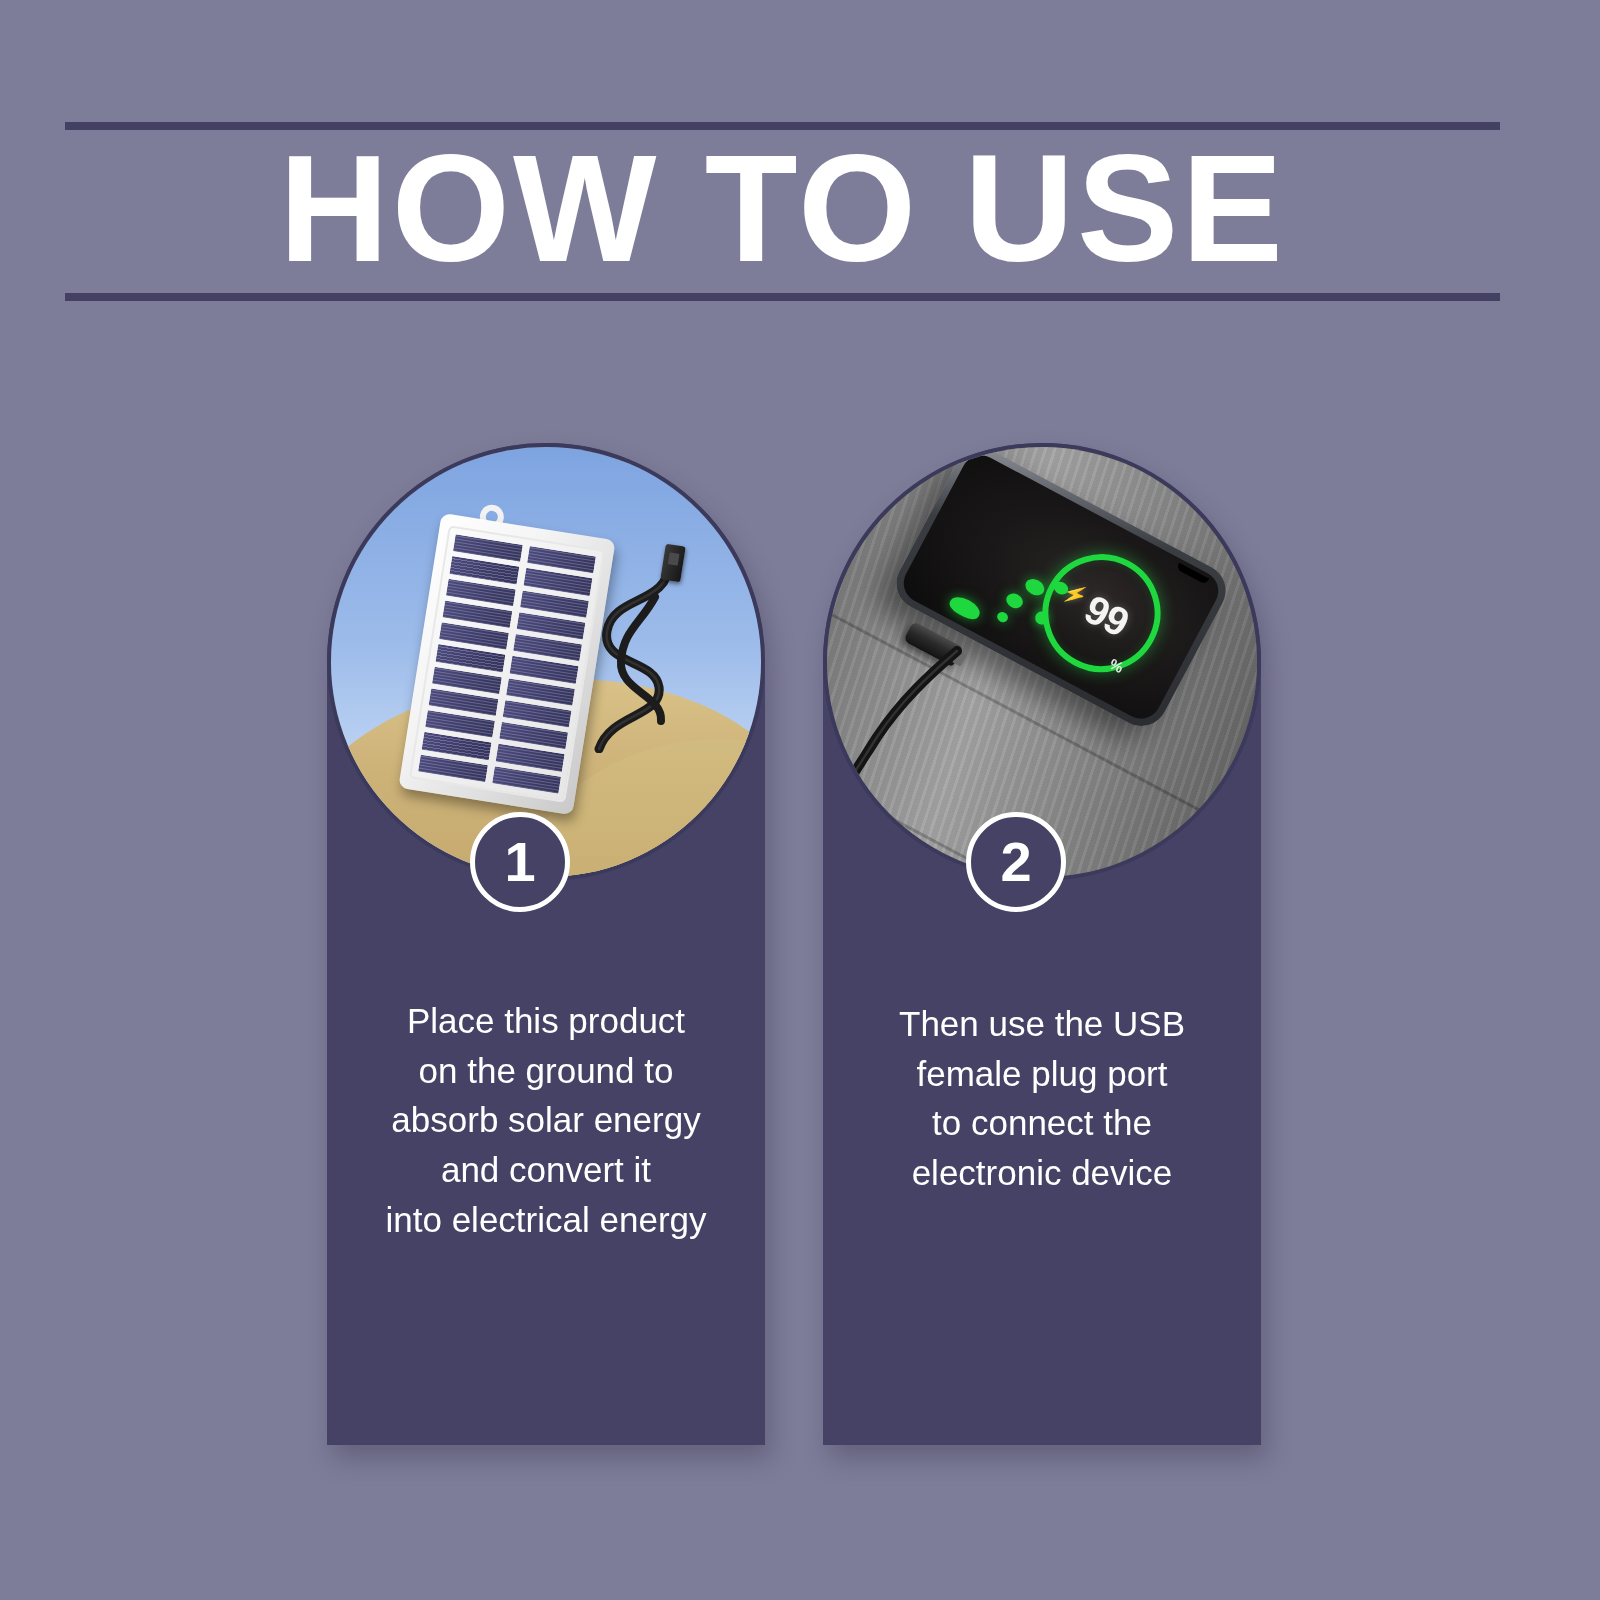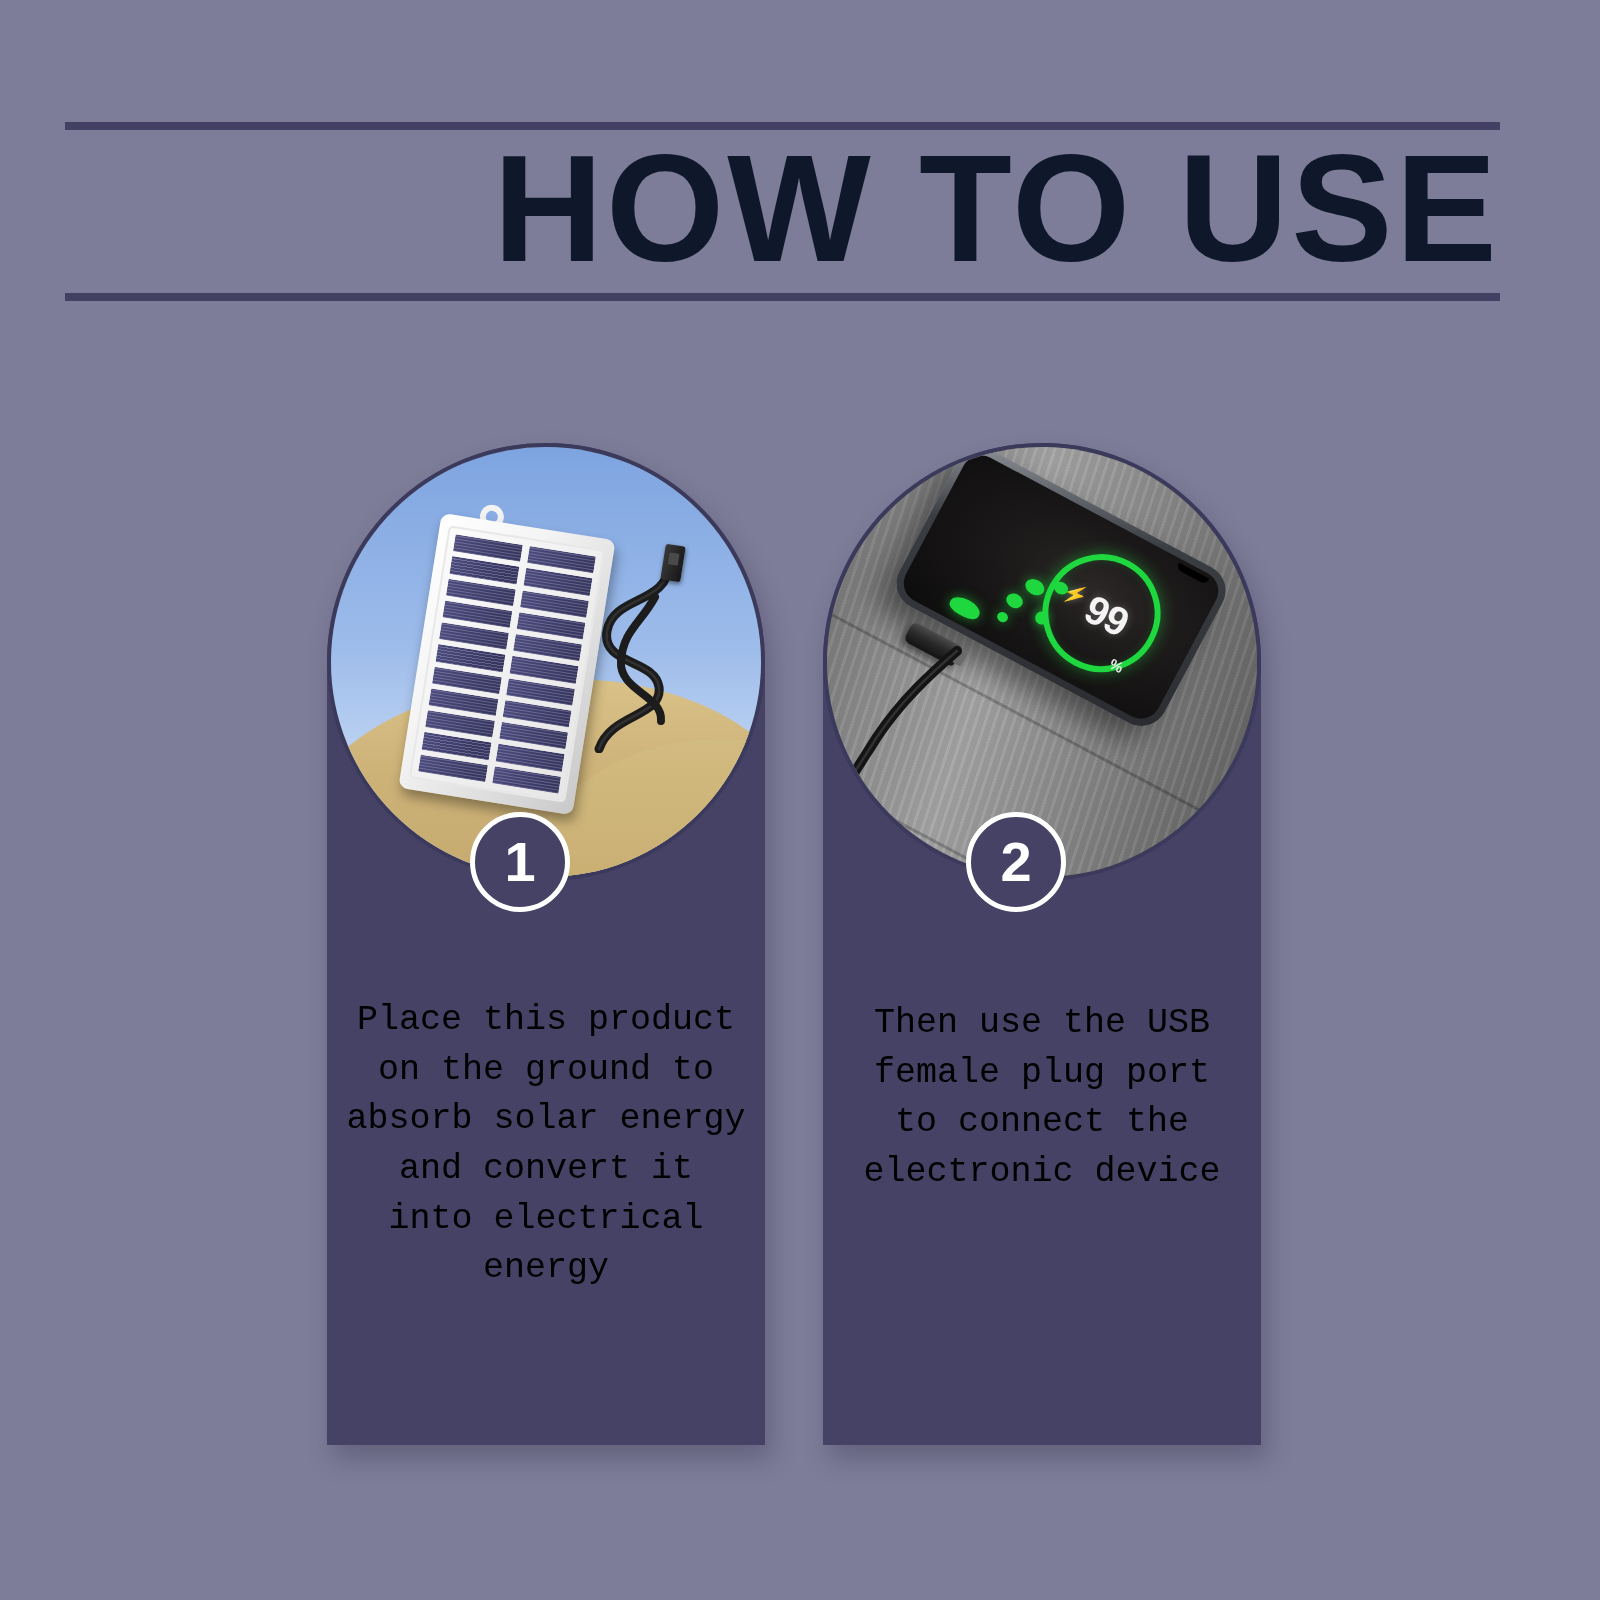--- a/index.html
+++ b/index.html
@@ -28,25 +28,25 @@
     background:#434064;
   }
   .rule.top{ top:12px; }
   .rule.bottom{ top:183px; }
 
   #page-title{
     position:absolute;
     left:0; top:18px;
     width:1435px; height:160px;
     line-height:160px;
-    text-align:right;
+    text-align:center;
     font-size:152px;
     font-weight:bold;
     letter-spacing:3px;
-    color:#0f172a;
+    color:#ffffff;
     white-space:nowrap;
   }
 
   
   .card{
     position:absolute;
     top:443px;
   }
   #card-1{ left:327px; width:438px; }
   #card-2{ left:823px; width:438px; }
@@ -297,26 +297,25 @@
     line-height:1;
     z-index:5;
   }
 
   
   .caption{
     position:absolute;
     left:0;
     width:438px;
     text-align:center;
-    color:#000000;
+    color:#ffffff;
     font-size:35px;
     line-height:1.42;
     white-space:pre-line;
     padding:0 10px;
-    font-family:Liberation Mono, monospace;
   }
   #caption-1{ top:553px; }
   #caption-2{ top:556px; }
 </style>
 </head>
 <body>
 
 <div id="stage">
 
   <div id="header">

